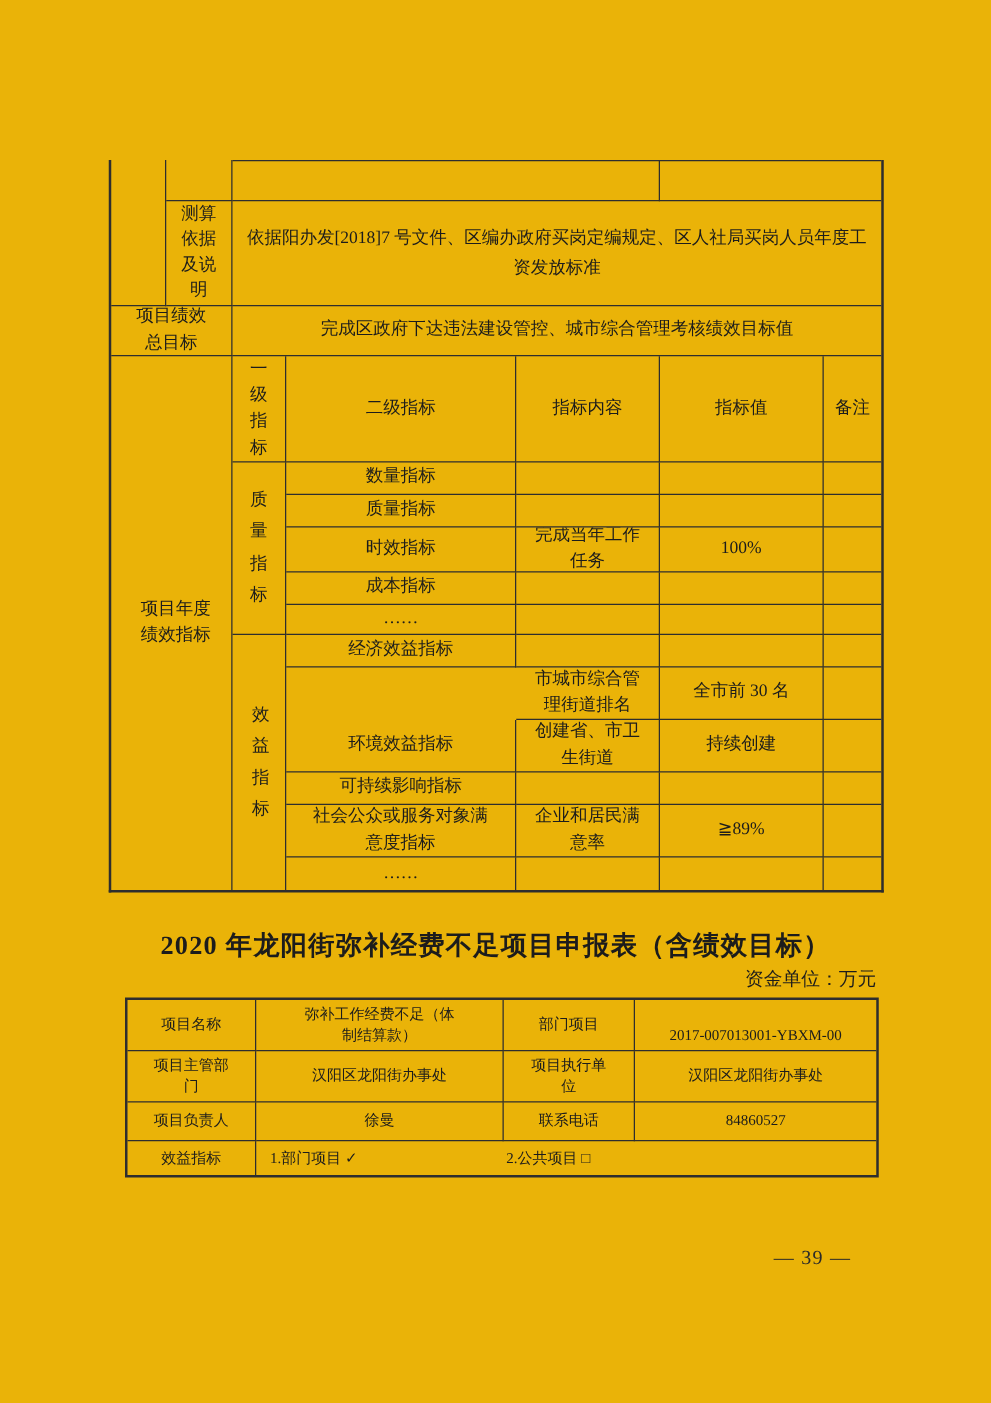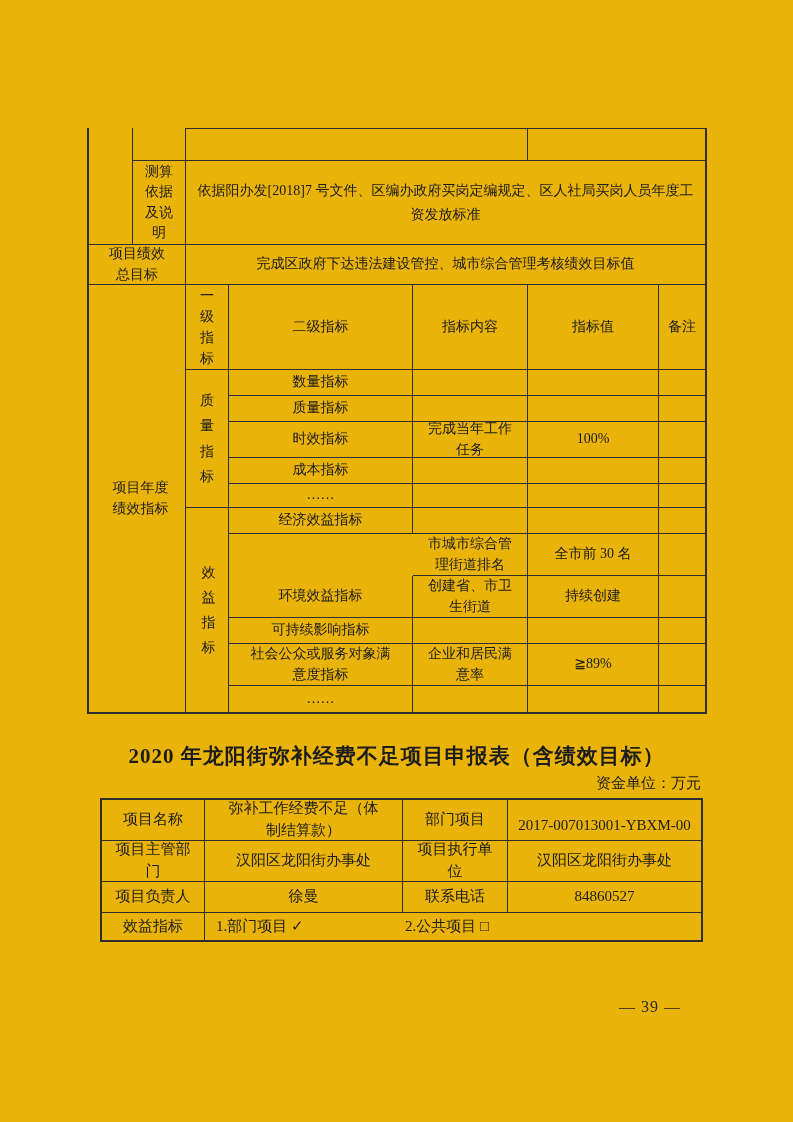--- a/index.html
+++ b/index.html
@@ -53,21 +53,21 @@
   }
 
   
   .tbl2 {
     position:absolute; left:100px; top:798px;
     width:603px; height:144px; box-sizing:border-box;
     border:2px solid #2e2e2e;
     display:grid;
     grid-template-columns:103px 198px 105px 193px;
     grid-template-rows:41px 41px 31px 27px;
-    font-size:15px;
+    font-size:12px;
   }
   .w5  { display:inline-block; width:5.3em; }
   .w105{ display:inline-block; width:10.6em; }
   .bottom { align-items:flex-end; padding-bottom:3px; }
   .type-cell { justify-content:flex-start; position:relative; }
   .type-opt1 { padding-left:11px; }
   .type-opt2 { position:absolute; left:200px; }
 </style>
 </head>
 <body>

